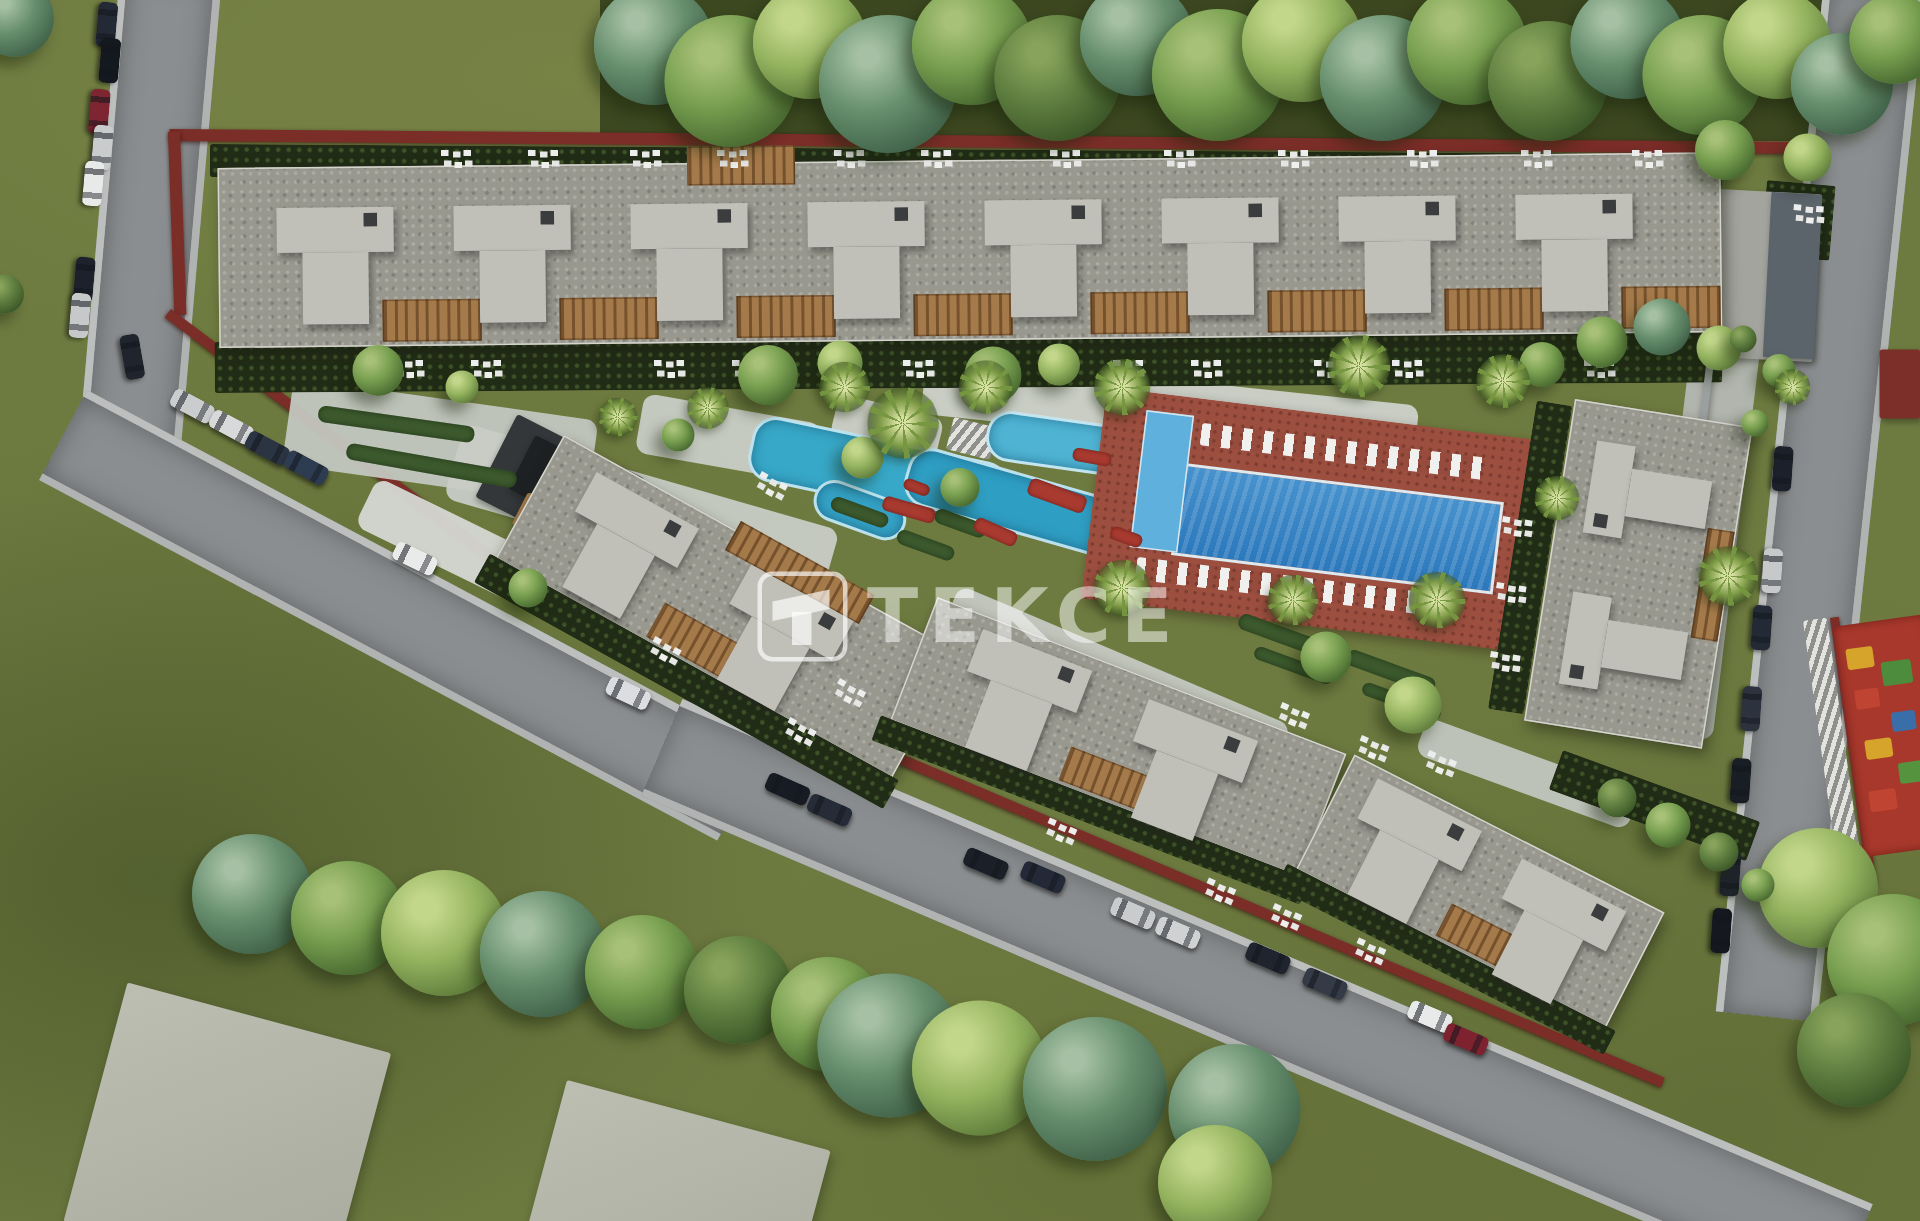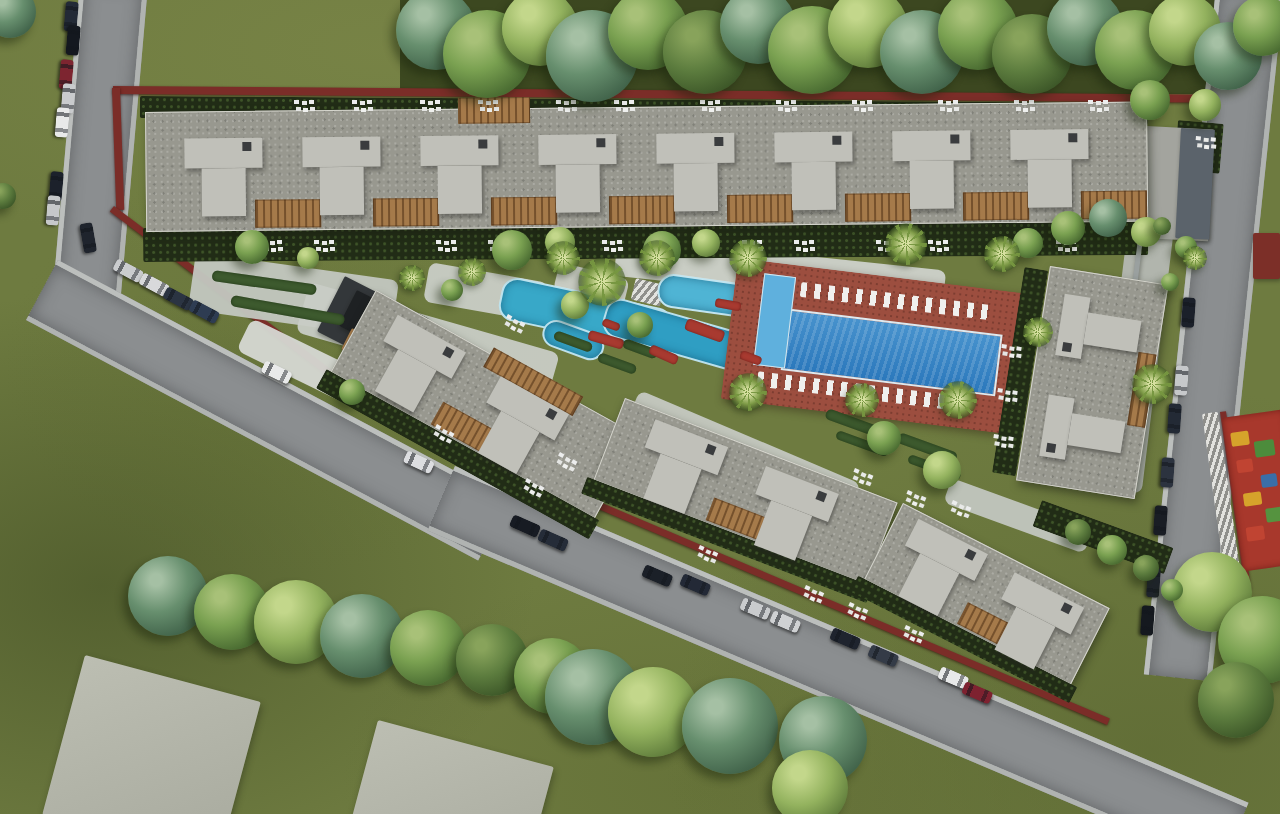--- a/index.html
+++ b/index.html
@@ -50,20 +50,27 @@
   #watermark{position:absolute;left:505px;top:381px;display:flex;align-items:center;gap:13px;z-index:50;}
   .wm-logo{width:54px;height:54px;border:3px solid rgba(255,255,255,.66);border-radius:10px;position:relative;flex:0 0 auto;}
   .wm-bar{position:absolute;left:7px;top:13px;width:38px;height:13px;background:rgba(255,255,255,.66);transform:skewY(-12deg);}
   .wm-stem{position:absolute;left:20px;top:24px;width:13px;height:22px;background:rgba(255,255,255,.66);}
   .wm-text{font-weight:bold;font-size:50px;letter-spacing:7px;color:rgba(255,255,255,.5);line-height:54px;white-space:nowrap;}
 </style>
 </head>
 <body>
 
 <div id="stage">
+  <div id="watermark">
+    <div class="wm-logo">
+      <div class="wm-bar"></div>
+      <div class="wm-stem"></div>
+    </div>
+    <div class="wm-text">TEKCE</div>
+  </div>
 <div class="abs band" style="left: 400px; top: 0px; width: 848px; height: 94px; background-color: rgb(57, 69, 31);"></div>
     <div class="abs road road-v" style="left: 80px; top: -18px; width: 58px; height: 314px; transform: rotate(5deg);"></div>
     <div class="abs road road-h" style="left: 58px; top: 260px; width: 512px; height: 58px; transform: rotate(28deg);"></div>
     <div class="abs road road-h" style="left: 455px; top: 466px; width: 862px; height: 60px; transform: rotate(23deg);"></div>
     <div class="abs road road-v" style="left: 1216px; top: -12px; width: 58px; height: 690px; transform: rotate(6deg);"></div>
     <div class="abs wall" style="left: 113px; top: 86px; width: 1104px; height: 8px; transform: rotate(0.45deg);"></div>
     <div class="abs wall" style="left: 112px; top: 88px; width: 8px; height: 122px; transform: rotate(-2deg);"></div>
     <div class="abs wall" style="left: 114px; top: 206px; width: 352px; height: 7px; transform: rotate(37deg);"></div>
     <div class="abs wall" style="left: 390px; top: 413px; width: 782px; height: 7px; transform: rotate(23deg);"></div>
     <div class="abs wall" style="left: 1220px; top: 412px; width: 6px; height: 180px; transform: rotate(-8deg);"></div>

